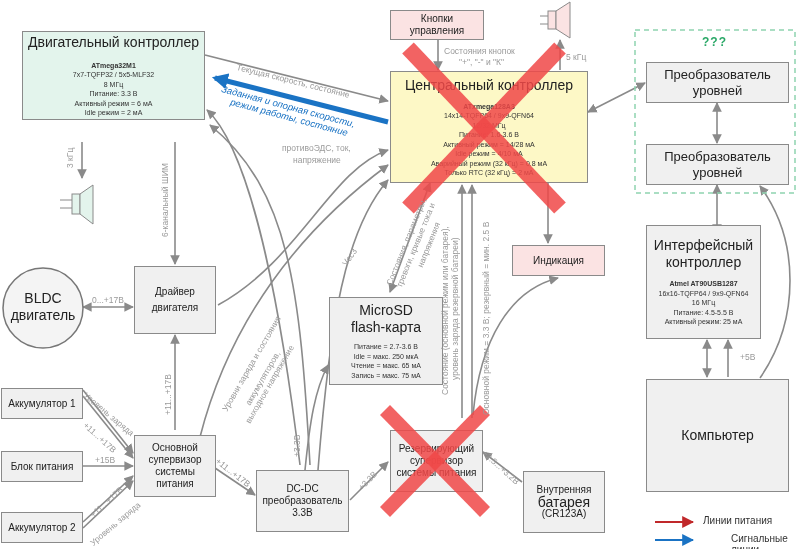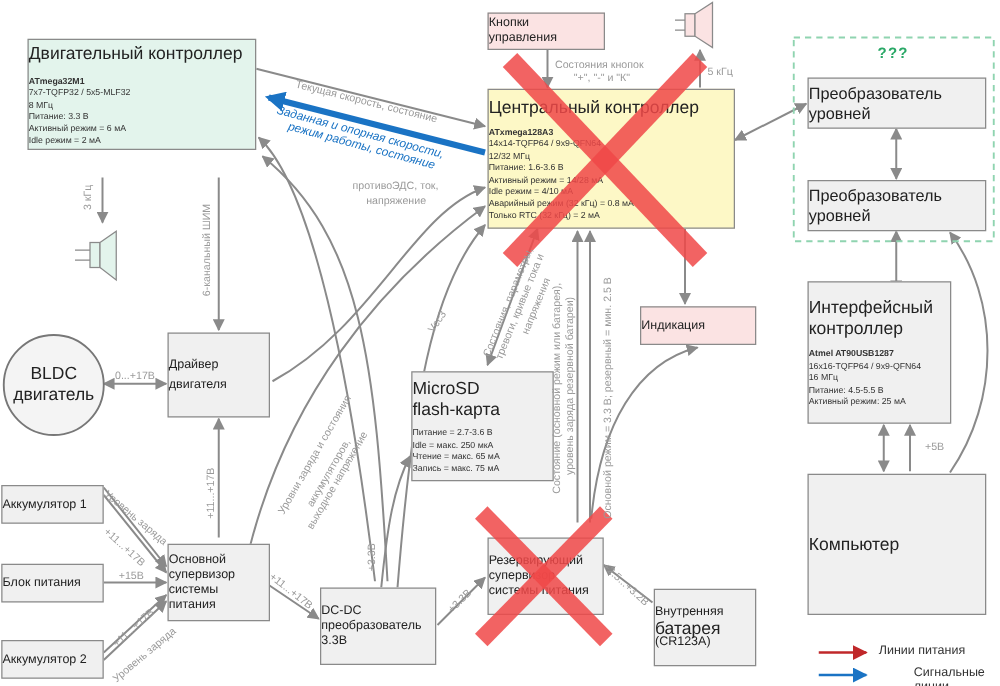--- a/index.html
+++ b/index.html
@@ -1,18 +1,18 @@
 <!DOCTYPE html>
 <html><head>
 <meta charset="utf-8">
 <style>
   html,body{margin:0;padding:0;background:#fff;}
   body{width:800px;height:549px;position:relative;overflow:hidden;font-family:"Liberation Sans",sans-serif;color:#222;}
   svg.wires{position:absolute;left:0;top:0;width:800px;height:549px;}
-  .box{position:absolute;box-sizing:border-box;border:1px solid #8a8a8a;background:#f0f0f0;text-align:center;display:flex;flex-direction:column;justify-content:center;align-items:flex-start;}
+  .box{position:absolute;box-sizing:border-box;border:1px solid #8a8a8a;background:#f0f0f0;text-align:center;display:flex;flex-direction:column;justify-content:center;align-items:center;}
   .box .t{font-size:13px;line-height:16px;color:#222;}
   .box .t.big{font-size:14px;line-height:17px;}
   .box .spec{font-size:7px;line-height:9.5px;color:#333;}
   .box .spec b{font-weight:bold;}
   .lbl{position:absolute;font-size:8.5px;color:#9a9a9a;white-space:nowrap;line-height:10px;text-align:center;}
   .lbl.blue{color:#1a73c4;font-style:italic;font-size:9.5px;line-height:11px;}
   .leg{position:absolute;font-size:10px;color:#333;}
 </style>
 </head>
 <body>

